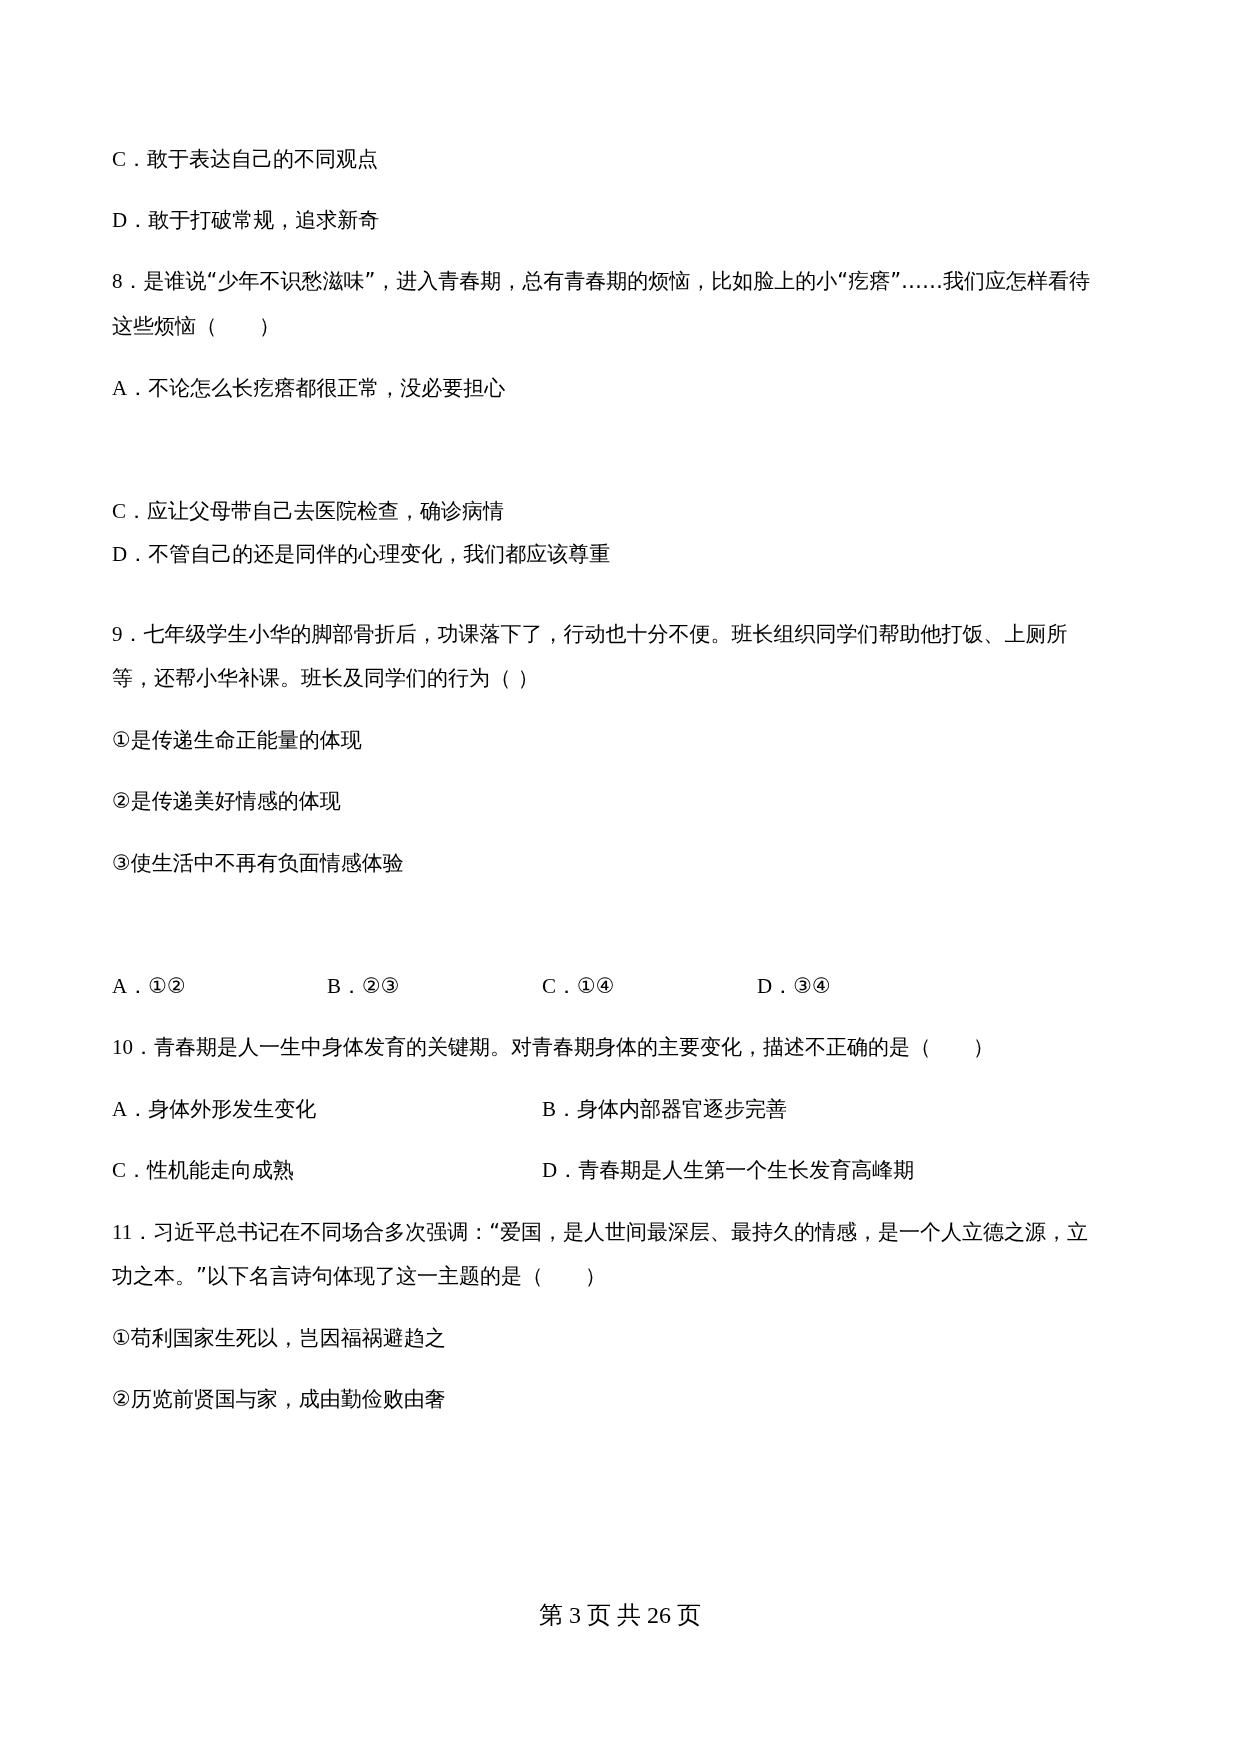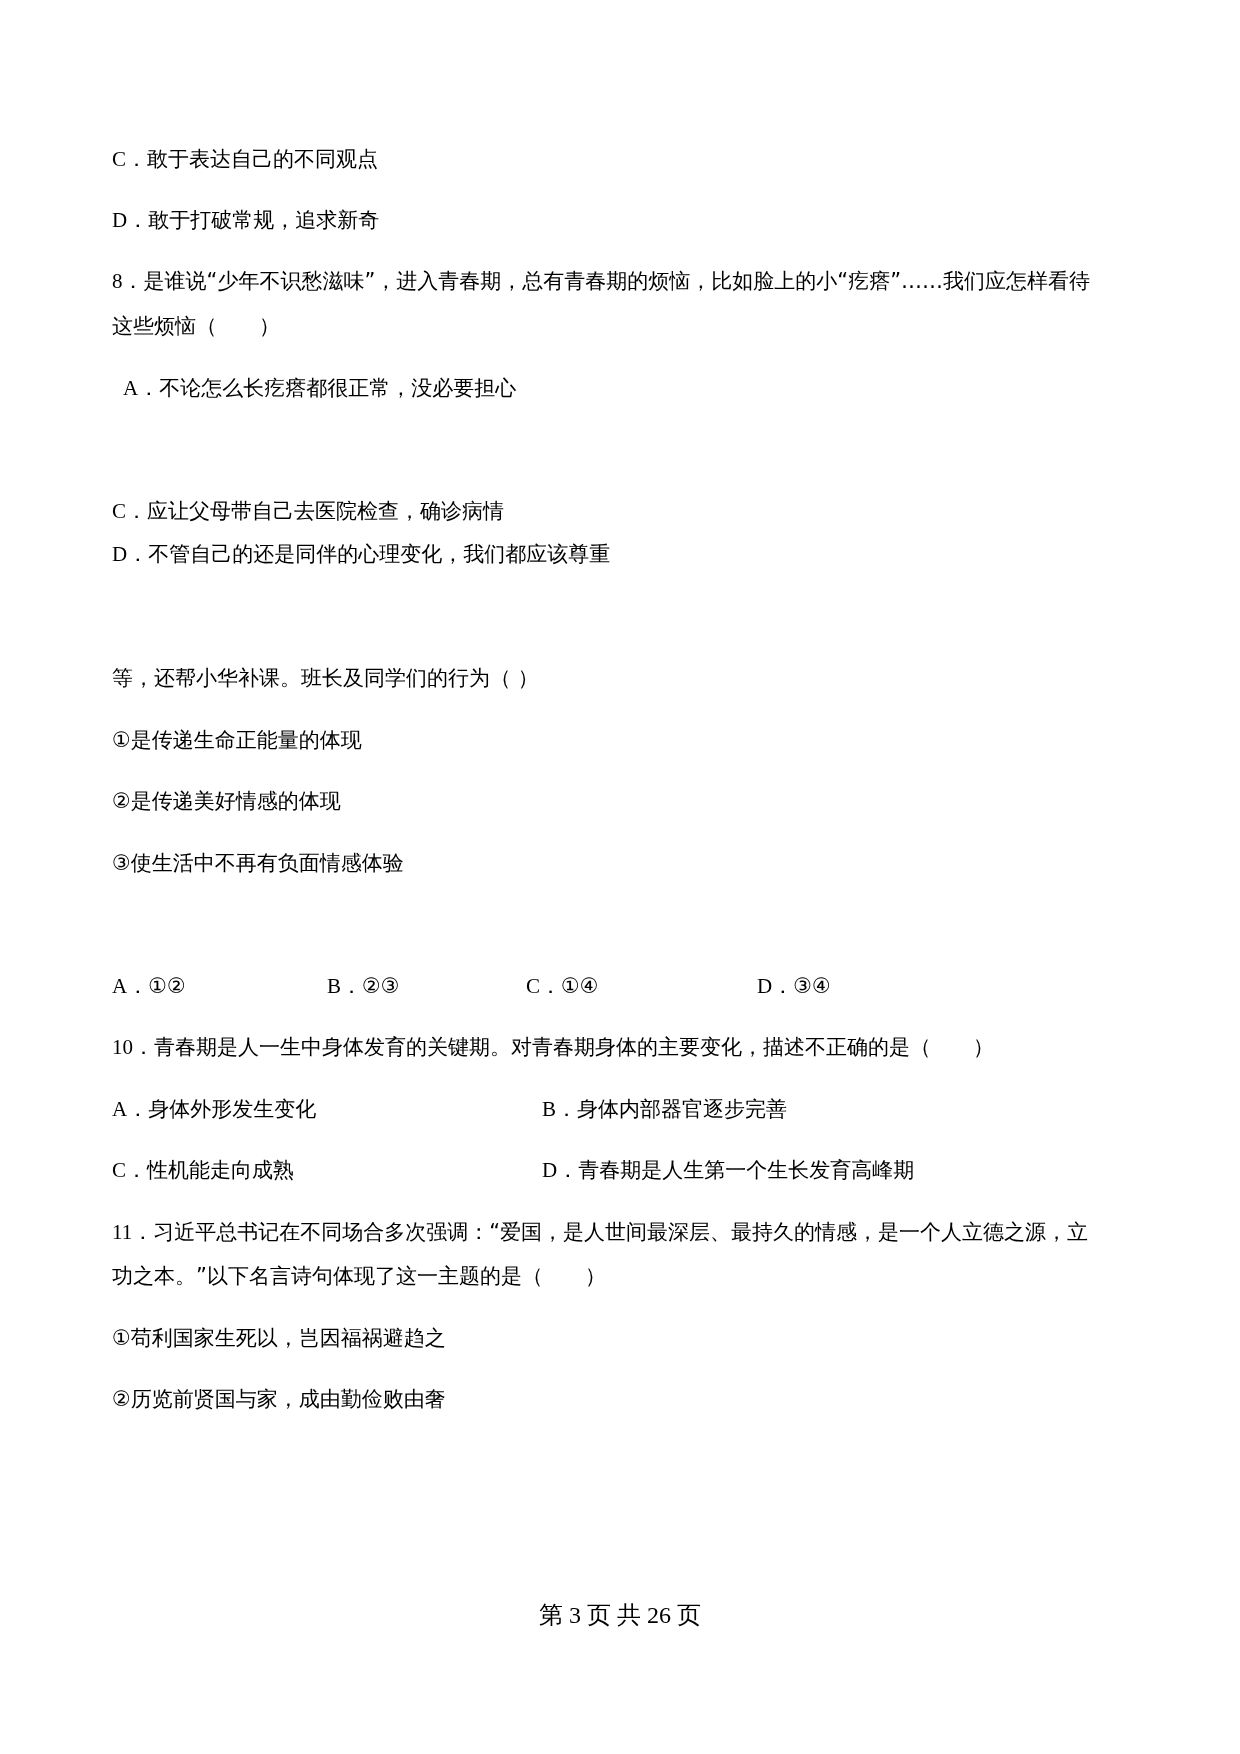--- a/index.html
+++ b/index.html
@@ -65,44 +65,47 @@
   </div>
   <div class="line" style="top:206px;">
     <span class="opt-label">D．</span><span>敢于打破常规，追求新奇</span>
   </div>
 
   <div class="line" style="top:267px;">
     <span class="opt-label">8．</span><span>是谁说“少年不识愁滋味”，进入青春期，总有青春期的烦恼，比如脸上的小“疙瘩”……我们应怎样看待</span>
   </div>
   <div class="line" style="top:312px;text-align:center;">这些烦恼（　　）</div>
 
-  <div class="line" style="top:374px;margin-left:11px;">
+  <div class="line" style="top:374px;">
     <span class="opt-label">A．</span><span>不论怎么长疙瘩都很正常，没必要担心</span>
   </div>
   <div class="line" style="top:497px;">
     <span class="opt-label">C．</span><span>应让父母带自己去医院检查，确诊病情</span>
   </div>
   <div class="line" style="top:540px;">
     <span class="opt-label">D．</span><span>不管自己的还是同伴的心理变化，我们都应该尊重</span>
   </div>
 
+  <div class="line" style="top:620px;">
+    <span class="opt-label">9．</span><span>七年级学生小华的脚部骨折后，功课落下了，行动也十分不便。班长组织同学们帮助他打饭、上厕所</span>
+  </div>
   <div class="line" style="top:664px;">等，还帮小华补课。班长及同学们的行为（  ）</div>
 
   <div class="line" style="top:726px;">①是传递生命正能量的体现</div>
   <div class="line" style="top:787px;">②是传递美好情感的体现</div>
   <div class="line" style="top:849px;">③使生活中不再有负面情感体验</div>
 
   <div class="opt-row" style="top:972px;">
     <span class="opt-cell" style="left:0px;">
       <span class="opt-label">A．</span><span>①②</span>
     </span>
     <span class="opt-cell" style="left:215px;">
       <span class="opt-label">B．</span><span>②③</span>
     </span>
-    <span class="opt-cell" style="left:414px;">
+    <span class="opt-cell" style="left:430px;">
       <span class="opt-label">C．</span><span>①④</span>
     </span>
     <span class="opt-cell" style="left:645px;">
       <span class="opt-label">D．</span><span>③④</span>
     </span>
   </div>
 
   <div class="line" style="top:1033px;">
     <span class="opt-label">10．</span><span>青春期是人一生中身体发育的关键期。对青春期身体的主要变化，描述不正确的是（　　）</span>
   </div>

